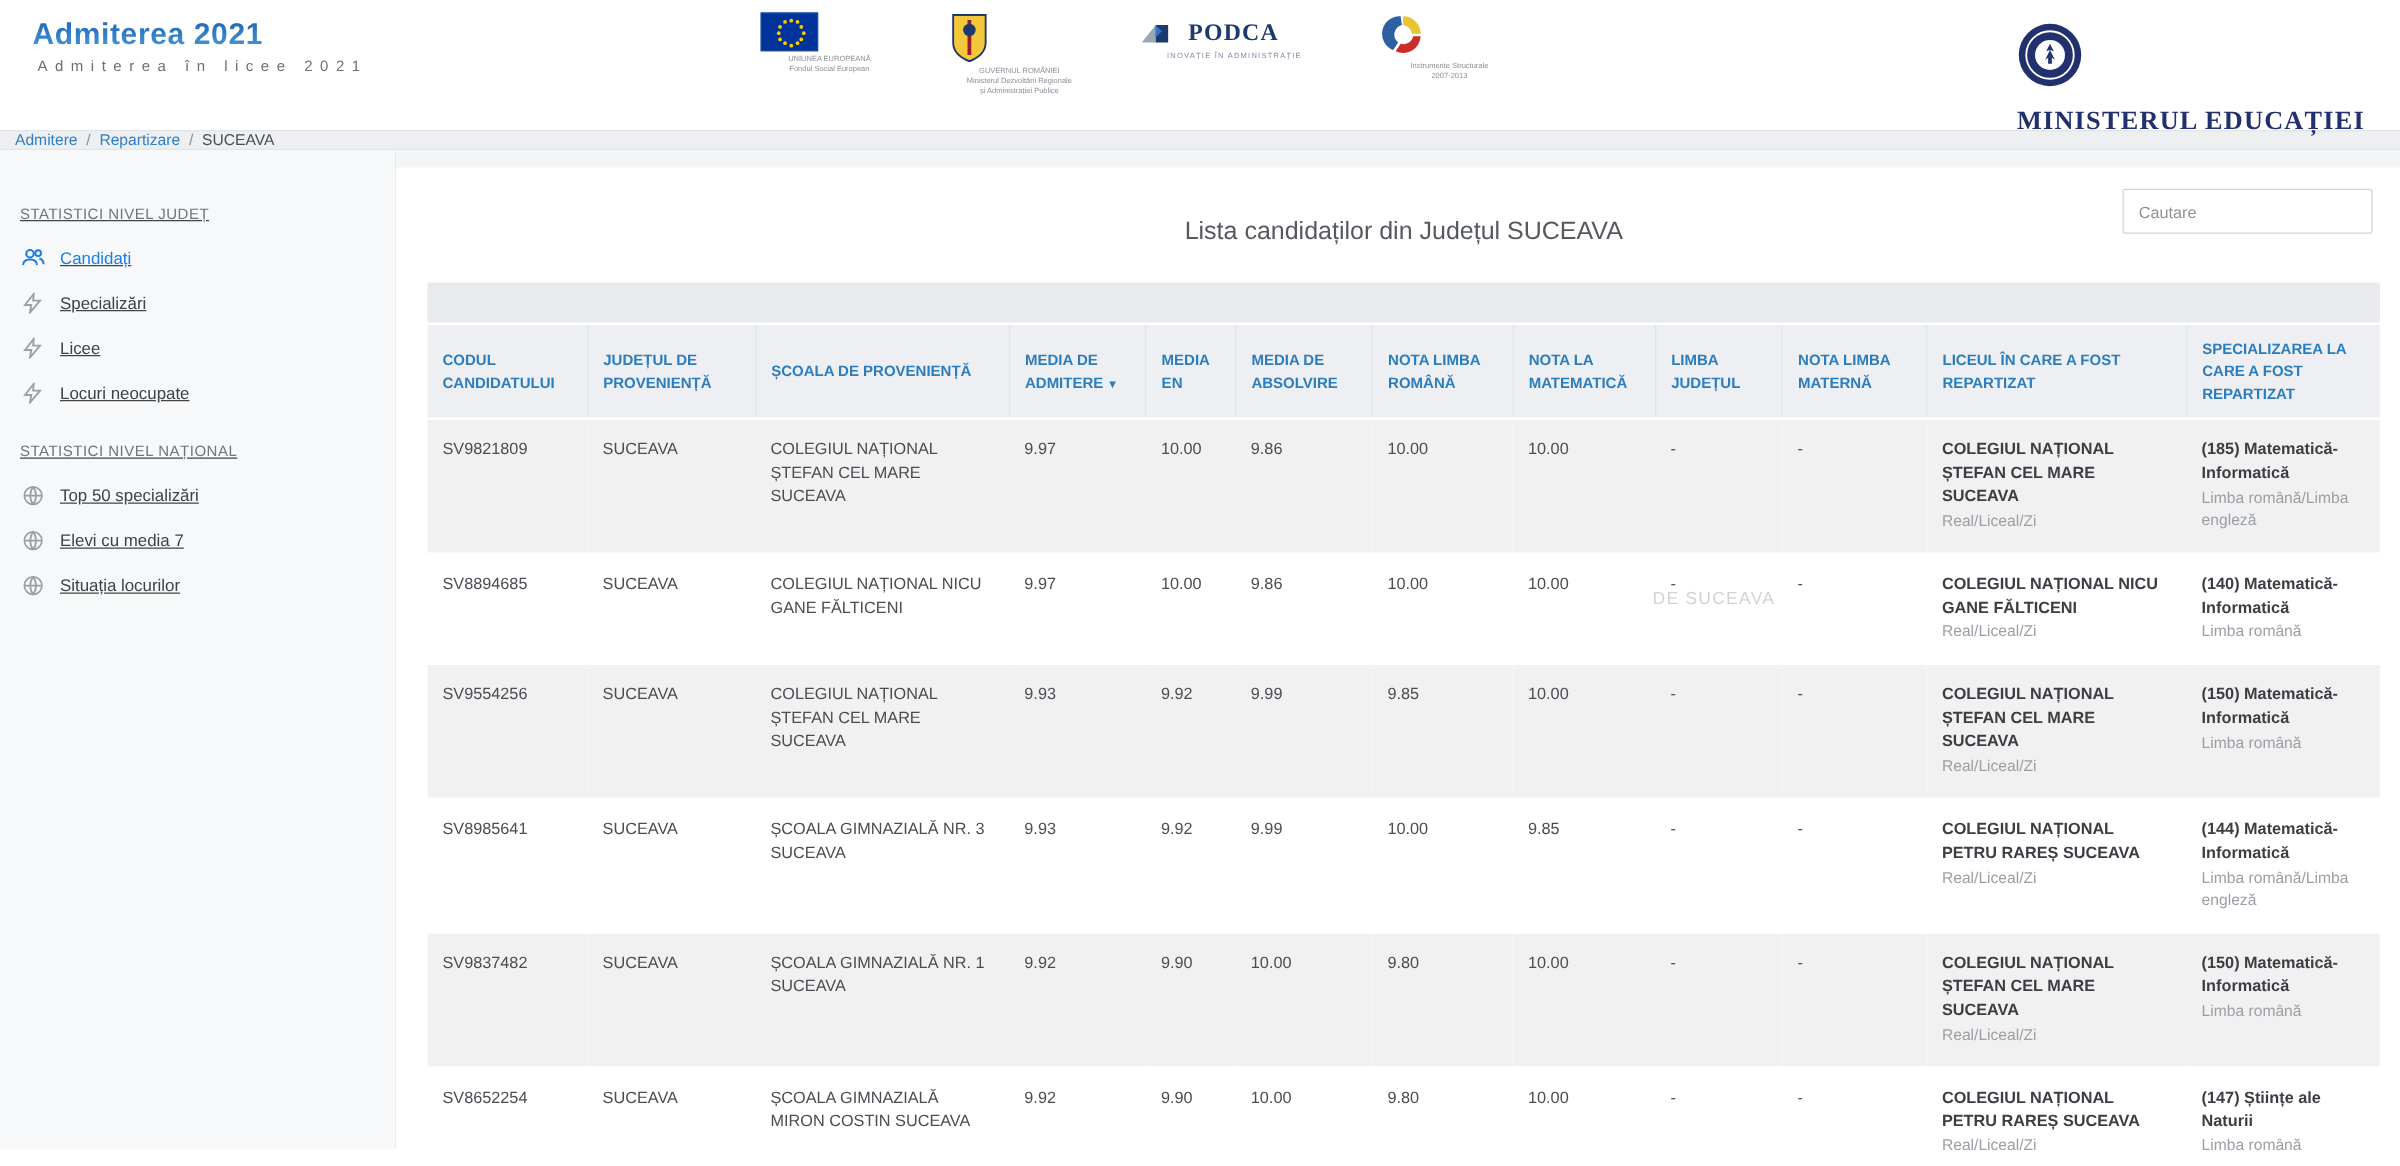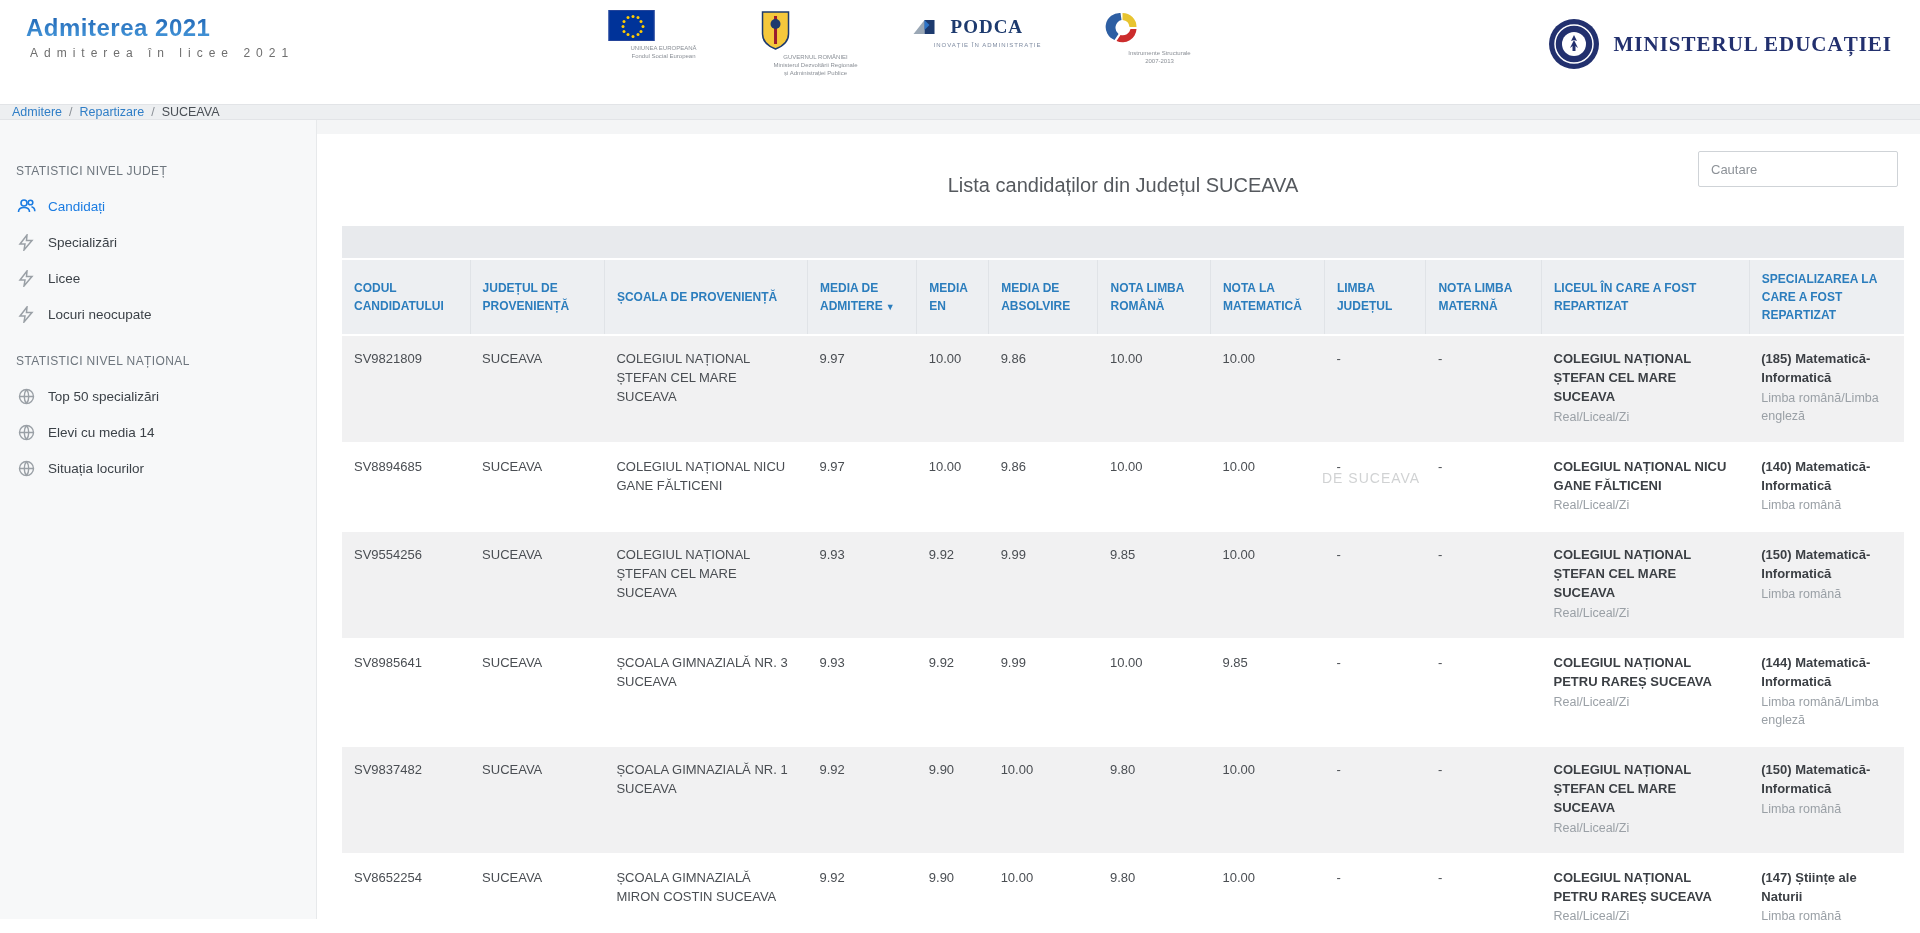--- a/index.html
+++ b/index.html
@@ -21,36 +21,36 @@
   .logo-caption { font-size:6px; color:#8a8f96; text-align:center; margin-top:3px; line-height:1.35; }
   .eu-flag { width:46px; height:31px; background:#003399; position:relative; border:1px solid #24449a; }
   .eu-stars { position:absolute; inset:0; }
   .eu-stars i { position:absolute; width:3px; height:3px; background:#ffcc00; border-radius:50%; }
   .ro-arms { width:30px; height:40px; }
   .podca-row { display:flex; align-items:center; gap:4px; margin-top:6px; }
   .podca-mark { width:34px; height:22px; }
   .podca-text { font-family:"Liberation Serif", serif; font-weight:bold; font-size:19px; color:#1d3a6e; letter-spacing:1px; }
   .is-swirl { width:36px; height:36px; }
 
-  .right-logo { position:absolute; right:28px; top:18px; display:flex; align-items:center; gap:14px; }
+  .right-logo { position:absolute; right:28px; top:18px; display:flex; align-items:flex-start; gap:14px;flex-direction:column; }
   .gov-seal { width:52px; height:52px; }
   .ministry-name { font-family:"Liberation Serif", serif; font-weight:bold;
     font-size:21px; color:#22306e; letter-spacing:1px; }
 
   
   .breadcrumb-bar { height:16px; background:#edeff1; border-top:1px solid #e2e4e7;
     border-bottom:1px solid #e2e4e7; display:flex; align-items:center; padding-left:12px;
     font-size:12.5px; }
   .breadcrumb-bar a { color:#2f7ec7; text-decoration:none; cursor:pointer; }
   .crumb-sep { color:#8b9096; margin:0 7px; }
   .crumb-current { color:#4a4f55; }
 
   
   .layout { display:flex; height:799px; }
-  .sidebar { width:317px; background:#f7f8f9; border-right:1px solid #e7e9eb; padding:44px 10px 0 16px; flex-shrink:0; }
+  .sidebar { width:317px; background:#f7f8f9; border-right:1px solid #e7e9eb; padding:44px 10px 0 16px; flex-shrink:0;text-decoration:underline; }
   .side-section-title { font-size:12px; color:#6d757d; letter-spacing:0.4px; margin-bottom:10px; }
   .side-item { display:flex; align-items:center; gap:12px; height:36px; font-size:13.5px; color:#3c4248; cursor:pointer; }
   .side-item .icon { width:20px; height:20px; display:flex; align-items:center; justify-content:center; }
   .side-item.active { color:#1b7ce2; }
   .side-item svg { stroke:#9aa0a6; }
   .side-item.active svg { stroke:#1b7ce2; }
   .side-gap { height:22px; }
 
   .main { flex:1; position:relative; background:#fff; padding:0 16px 0 25px; }
   .main-titlebar { position:relative; height:92px; }
@@ -221,21 +221,21 @@
       <span>Top 50 specializări</span>
     </div>
 
     <div class="side-item">
       <span class="icon">
         <svg width="17" height="17" viewBox="0 0 17 17" fill="none" stroke-width="1.4">
             <circle cx="8.5" cy="8.5" r="7"></circle>
             <path d="M1.5 8.5 H15.5 M8.5 1.5 C5.5 5 5.5 12 8.5 15.5 M8.5 1.5 C11.5 5 11.5 12 8.5 15.5"></path>
           </svg>
       </span>
-      <span>Elevi cu media 14</span>
+      <span>Elevi cu media 7</span>
     </div>
 
     <div class="side-item">
       <span class="icon">
         <svg width="17" height="17" viewBox="0 0 17 17" fill="none" stroke-width="1.4">
             <circle cx="8.5" cy="8.5" r="7"></circle>
             <path d="M1.5 8.5 H15.5 M8.5 1.5 C5.5 5 5.5 12 8.5 15.5 M8.5 1.5 C11.5 5 11.5 12 8.5 15.5"></path>
           </svg>
       </span>
       <span>Situația locurilor</span>

